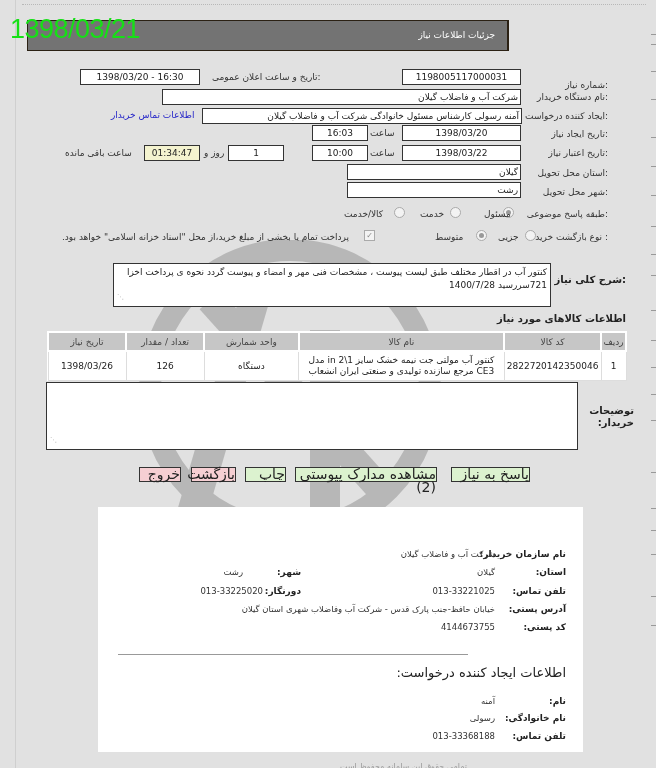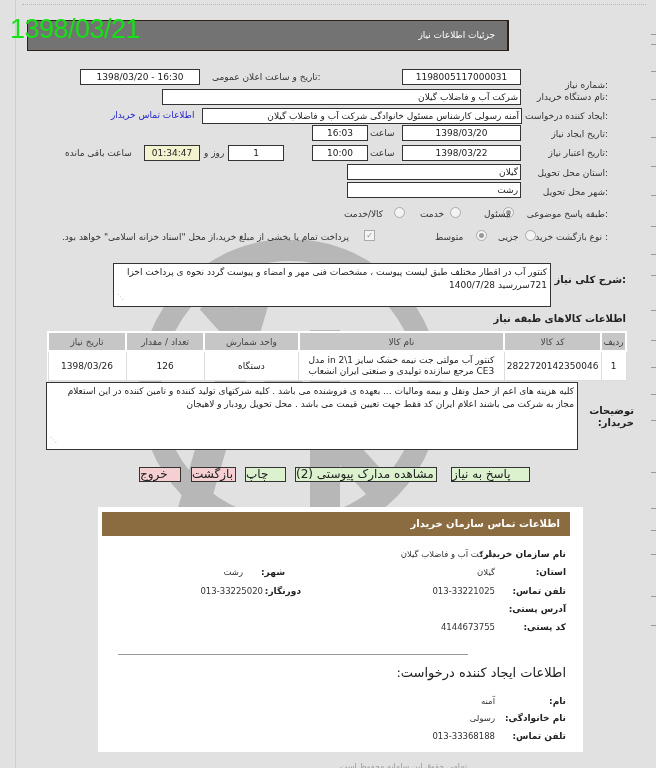--- a/index.html
+++ b/index.html
@@ -18,21 +18,21 @@
   .link{position:absolute;color:#2424c8;font-size:9px;white-space:nowrap;}
   .radio{position:absolute;width:9px;height:9px;border-radius:50%;border:1px solid #aaa;background:#f3f3f3;}
   .radio.on::after{content:"";position:absolute;left:2px;top:2px;width:5px;height:5px;border-radius:50%;background:#999;}
   .check{position:absolute;width:9px;height:9px;border:1px solid #aaa;background:#f3f3f3;font-size:8px;line-height:9px;text-align:center;color:#888;}
   .bold-lbl{position:absolute;font-weight:bold;font-size:10px;color:#222;white-space:nowrap;}
   .textarea{position:absolute;background:#fff;border:1px solid #333;direction:rtl;text-align:right;font-size:9px;line-height:13px;padding:2px 3px;box-sizing:border-box;}
   .grip{position:absolute;left:3px;bottom:2px;color:#aaa;font-size:7px;}
   table.items{position:absolute;left:47px;top:331px;width:580px;border-collapse:collapse;background:#fff;direction:rtl;font-size:9px;}
   table.items th{background:#c6c6c6;color:#444;font-weight:normal;height:15px;border:2px solid #fff;}
   table.items td{text-align:center;border:1px solid #ddd;height:26px;line-height:11px;}
-  .btn{position:absolute;height:13px;border:1px solid #333;font-size:12px;line-height:13px;text-align:left;direction:rtl;}
+  .btn{position:absolute;height:13px;border:1px solid #333;font-size:14px;line-height:13px;text-align:right;direction:rtl;}
   .btn.green{background:#dcf2cf;}
   .btn.pink{background:#f6cfd3;}
   .panel{position:absolute;left:98px;top:507px;width:485px;height:245px;background:#fff;}
   .panel-head{position:absolute;left:4px;top:5px;width:468px;height:24px;background:#8b6b40;}
   .panel-head span{position:absolute;right:10px;top:6px;color:#fff;font-weight:bold;font-size:10px;}
   .pl{position:absolute;font-weight:bold;font-size:9px;color:#222;white-space:nowrap;direction:rtl;}
   .pv{position:absolute;font-size:8.5px;color:#333;white-space:nowrap;direction:rtl;}
   .pdivider{position:absolute;left:20px;width:350px;top:147px;border-top:1px solid #999;}
   .footer-text{position:absolute;left:340px;top:762px;font-size:8px;color:#999;}
   .watermark{position:absolute;left:60px;top:240px;width:420px;height:320px;pointer-events:none;opacity:0.18;}
@@ -128,21 +128,21 @@
 <span class="lbl" style="left:435px;top:232px">متوسط</span>
 <span class="check" style="left:364px;top:230px">✓</span>
 <span class="lbl" style="left:62px;top:232px;direction:rtl;">پرداخت تمام یا بخشی از مبلغ خرید،از محل "اسناد خزانه اسلامی" خواهد بود.</span>
 
 <span class="bold-lbl" style="right:30px;top:274px">شرح کلی نیاز:</span>
 <div class="textarea" style="left:113px;top:263px;width:438px;height:44px">
   <span>کنتور آب در اقطار مختلف طبق لیست پیوست ، مشخصات فنی مهر و امضاء و پیوست گردد نحوه ی پرداخت اخزا 721سررسید 1400/7/28</span>
   <span class="grip">⋰</span>
 </div>
 
-<span class="bold-lbl" style="right:30px;top:313px">اطلاعات کالاهای طبقه نیاز</span>
+<span class="bold-lbl" style="right:30px;top:313px">اطلاعات کالاهای مورد نیاز</span>
 
 <table class="items">
   <thead>
     <tr>
       <th style="width:20px">ردیف</th>
       <th style="width:80px">کد کالا</th>
       <th style="width:196px">نام کالا</th>
       <th style="width:88px">واحد شمارش</th>
       <th style="width:72px">تعداد / مقدار</th>
       <th style="width:72px">تاریخ نیاز</th>
@@ -155,49 +155,46 @@
       <td>کنتور آب مولتی جت نیمه خشک سایز 1\2 in مدل CE3 مرجع سازنده تولیدی و صنعتی ایران انشعاب</td>
       <td>دستگاه</td>
       <td>126</td>
       <td>1398/03/26</td>
     </tr>
   </tbody>
 </table>
 
 <span class="bold-lbl" style="right:22px;top:405px;width:42px;white-space:normal;text-align:right;direction:rtl;line-height:12px;">توضیحات خریدار:</span>
 <div class="textarea" style="left:46px;top:382px;width:532px;height:68px">
-  <span>کلیه هزینه های اعم از حمل ونقل و بیمه ومالیات ... بعهده ی فروشنده می باشد . کلیه شرکتهای تولید کننده و تامین کننده در این استعلام مجاز به شرکت می باشند اعلام ایران کد فقط جهت تعیین قیمت می باشد . محل تحویل رودبار و لاهیجان</span>
   <span class="grip">⋰</span>
 </div>
 
 <div class="btn green" style="left:451px;top:467px;width:77px">پاسخ به نیاز</div>
 <div class="btn green" style="left:295px;top:467px;width:140px">مشاهده مدارک پیوستی (2)</div>
 <div class="btn green" style="left:245px;top:467px;width:39px">چاپ</div>
 <div class="btn pink" style="left:191px;top:467px;width:43px">بازگشت</div>
 <div class="btn pink" style="left:139px;top:467px;width:40px">خروج</div>
 
 <div class="panel">
-  <div class="panel-head">
-    <span>اطلاعات تماس سازمان خریدار</span>
-  </div>
 
   <span class="pl" style="right:17px;top:42px">نام سازمان خریدار:</span>
   <span class="pv" style="right:88px;top:42px">شرکت آب و فاضلاب گیلان</span>
 
   <span class="pl" style="right:17px;top:60px">استان:</span>
   <span class="pv" style="right:88px;top:60px">گیلان</span>
-  <span class="pl" style="right:298px;top:60px">شهر:</span>
+  <span class="pl" style="right:282px;top:60px">شهر:</span>
   <span class="pv" style="right:340px;top:60px">رشت</span>
 
   <span class="pl" style="right:17px;top:79px">تلفن تماس:</span>
   <span class="pv" style="right:88px;top:79px">013-33221025</span>
   <span class="pl" style="right:282px;top:79px">دورنگار:</span>
   <span class="pv" style="right:320px;top:79px">013-33225020</span>
 
   <span class="pl" style="right:17px;top:97px">آدرس پستی:</span>
+  <span class="pv" style="right:88px;top:97px">خیابان حافظ-جنب پارک قدس - شرکت آب وفاضلاب شهری استان گیلان</span>
 
   <span class="pl" style="right:17px;top:115px">کد پستی:</span>
   <span class="pv" style="right:88px;top:115px">4144673755</span>
 
   <div class="pdivider" style="left:20px;width:350px;top:147px"></div>
 
   <span class="pv" style="right:17px;top:158px;font-size:13px;color:#222">اطلاعات ایجاد کننده درخواست:</span>
 
   <span class="pl" style="right:17px;top:189px">نام:</span>
   <span class="pv" style="right:88px;top:189px">آمنه</span>

